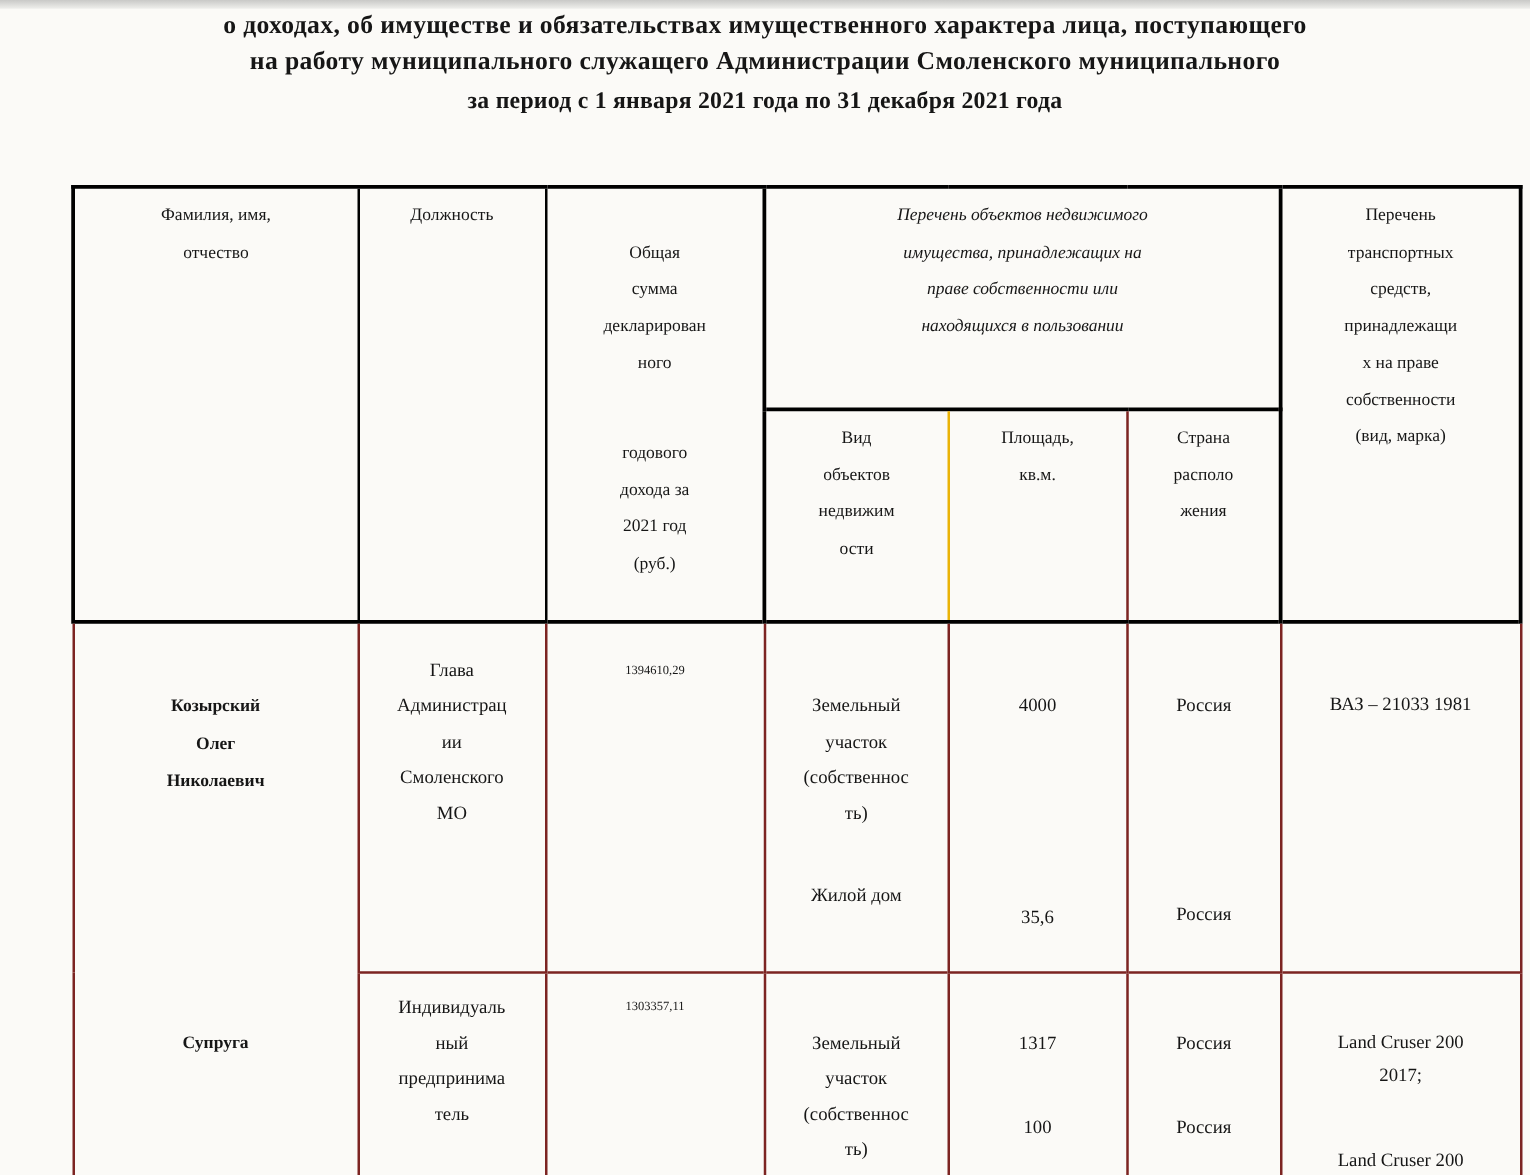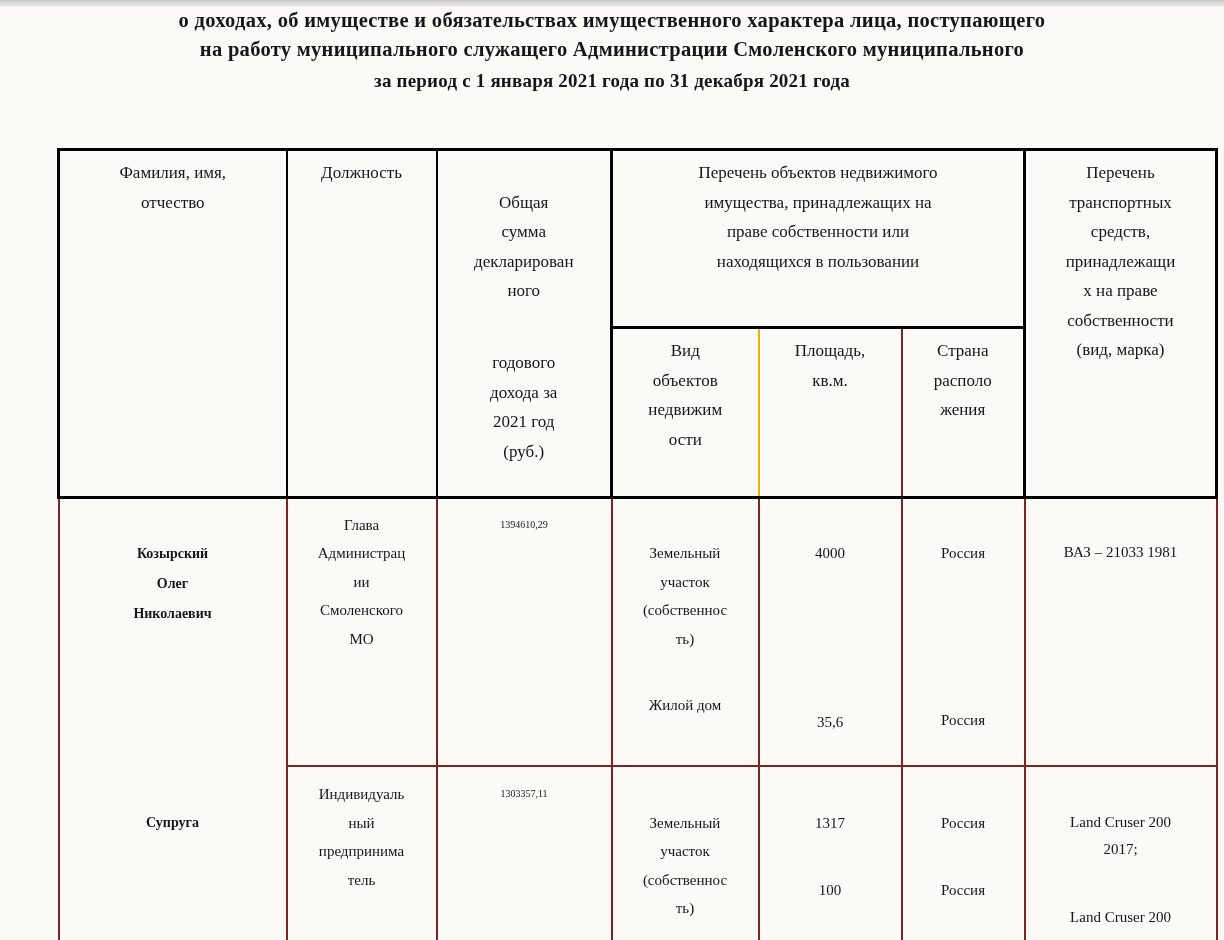--- a/index.html
+++ b/index.html
@@ -24,31 +24,31 @@
   table.decl {
     position:absolute; left:57px; top:148px; width:1158px;
     border-collapse:collapse; table-layout:fixed;
   }
   tr.hr1 { height:136px; } tr.hr2 { height:129px; }
   tr.b1  { height:195px; } tr.b2  { height:326px; }
   th, td {
     vertical-align:top; text-align:center; white-space:pre-line;
     overflow:hidden;
   }
-  th { font-weight:400; font-size:17px; line-height:29.5px; padding-top:7px; }
-  td { font-size:15px; line-height:28.5px; padding-top:12px; }
+  th { font-weight:400; font-size:14px; line-height:29.5px; padding-top:7px; }
+  td { font-size:15px; line-height:28.5px; padding-top:24px; }
   tr.b2 td { padding-top:13px; }
   .name { font-weight:700; font-size:14px; line-height:30px; }
   .income { font-size:10px; }
   .veh-block { line-height:27.5px; }
   
   .h-fio    { border-top:3px solid #000; border-left:3px solid #000; }
   .h-pos    { border-top:3px solid #000; border-left:2px solid #000; }
   .h-inc    { border-top:3px solid #000; border-left:2px solid #000; }
-  .h-realty { border-top:3px solid #000; border-left:3px solid #000; }
+  .h-realty { border-top:3px solid #000; border-left:3px solid #000;font-style:italic; }
   .h-veh    { border-top:3px solid #000; border-left:3px solid #000; border-right:3px solid #000; }
   .h-type   { border-top:3px solid #000; border-left:3px solid #000; }
   .h-area   { border-top:3px solid #000; border-left:2px solid #eab308; }
   .h-country{ border-top:3px solid #000; border-left:2px solid #7c2422; }
   
   tr.b1 td { border-top:3px solid #000; border-left:2px solid #7c2422; }
   tr.b1 td.last { border-right:2px solid #7c2422; }
   tr.b2 td { border-top:2px solid #7c2422; border-left:2px solid #7c2422; border-bottom:2px solid #7c2422; }
   tr.b2 td.last { border-right:2px solid #7c2422; }
   tr.b2 td.no-divider { border-top:none; border-bottom:3px solid #141414; }.mt9{margin-top:9px}.mt10{margin-top:10px}.mt12{margin-top:12px}

